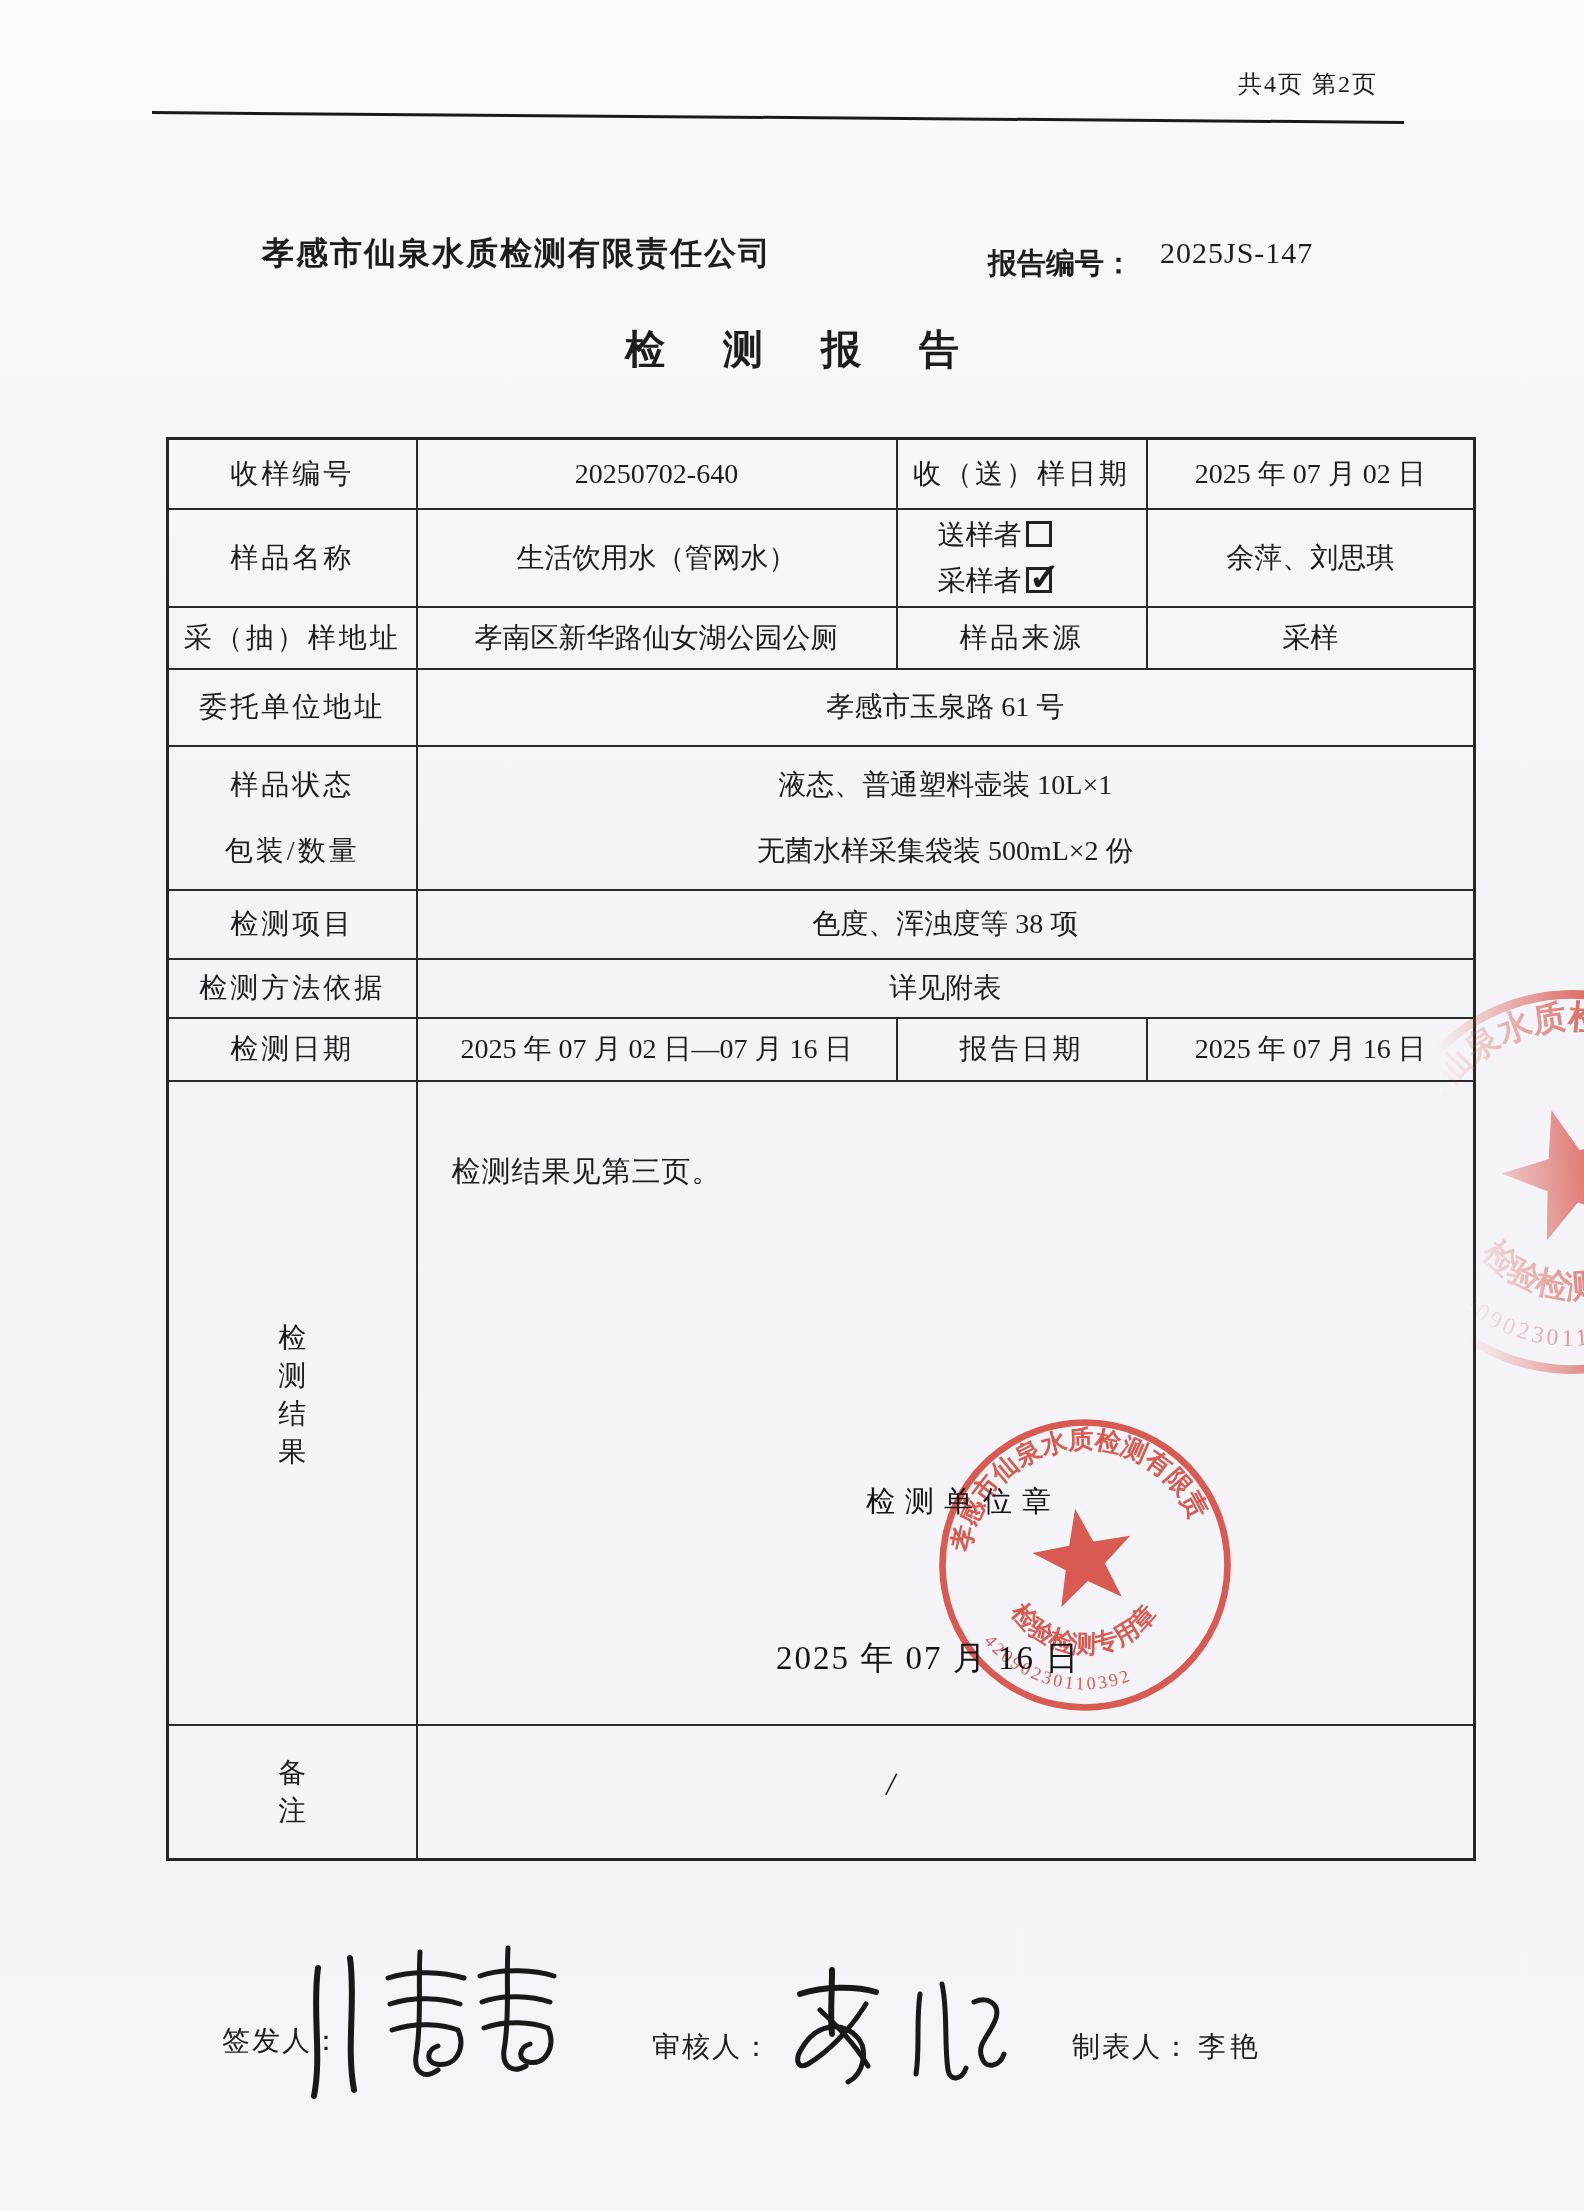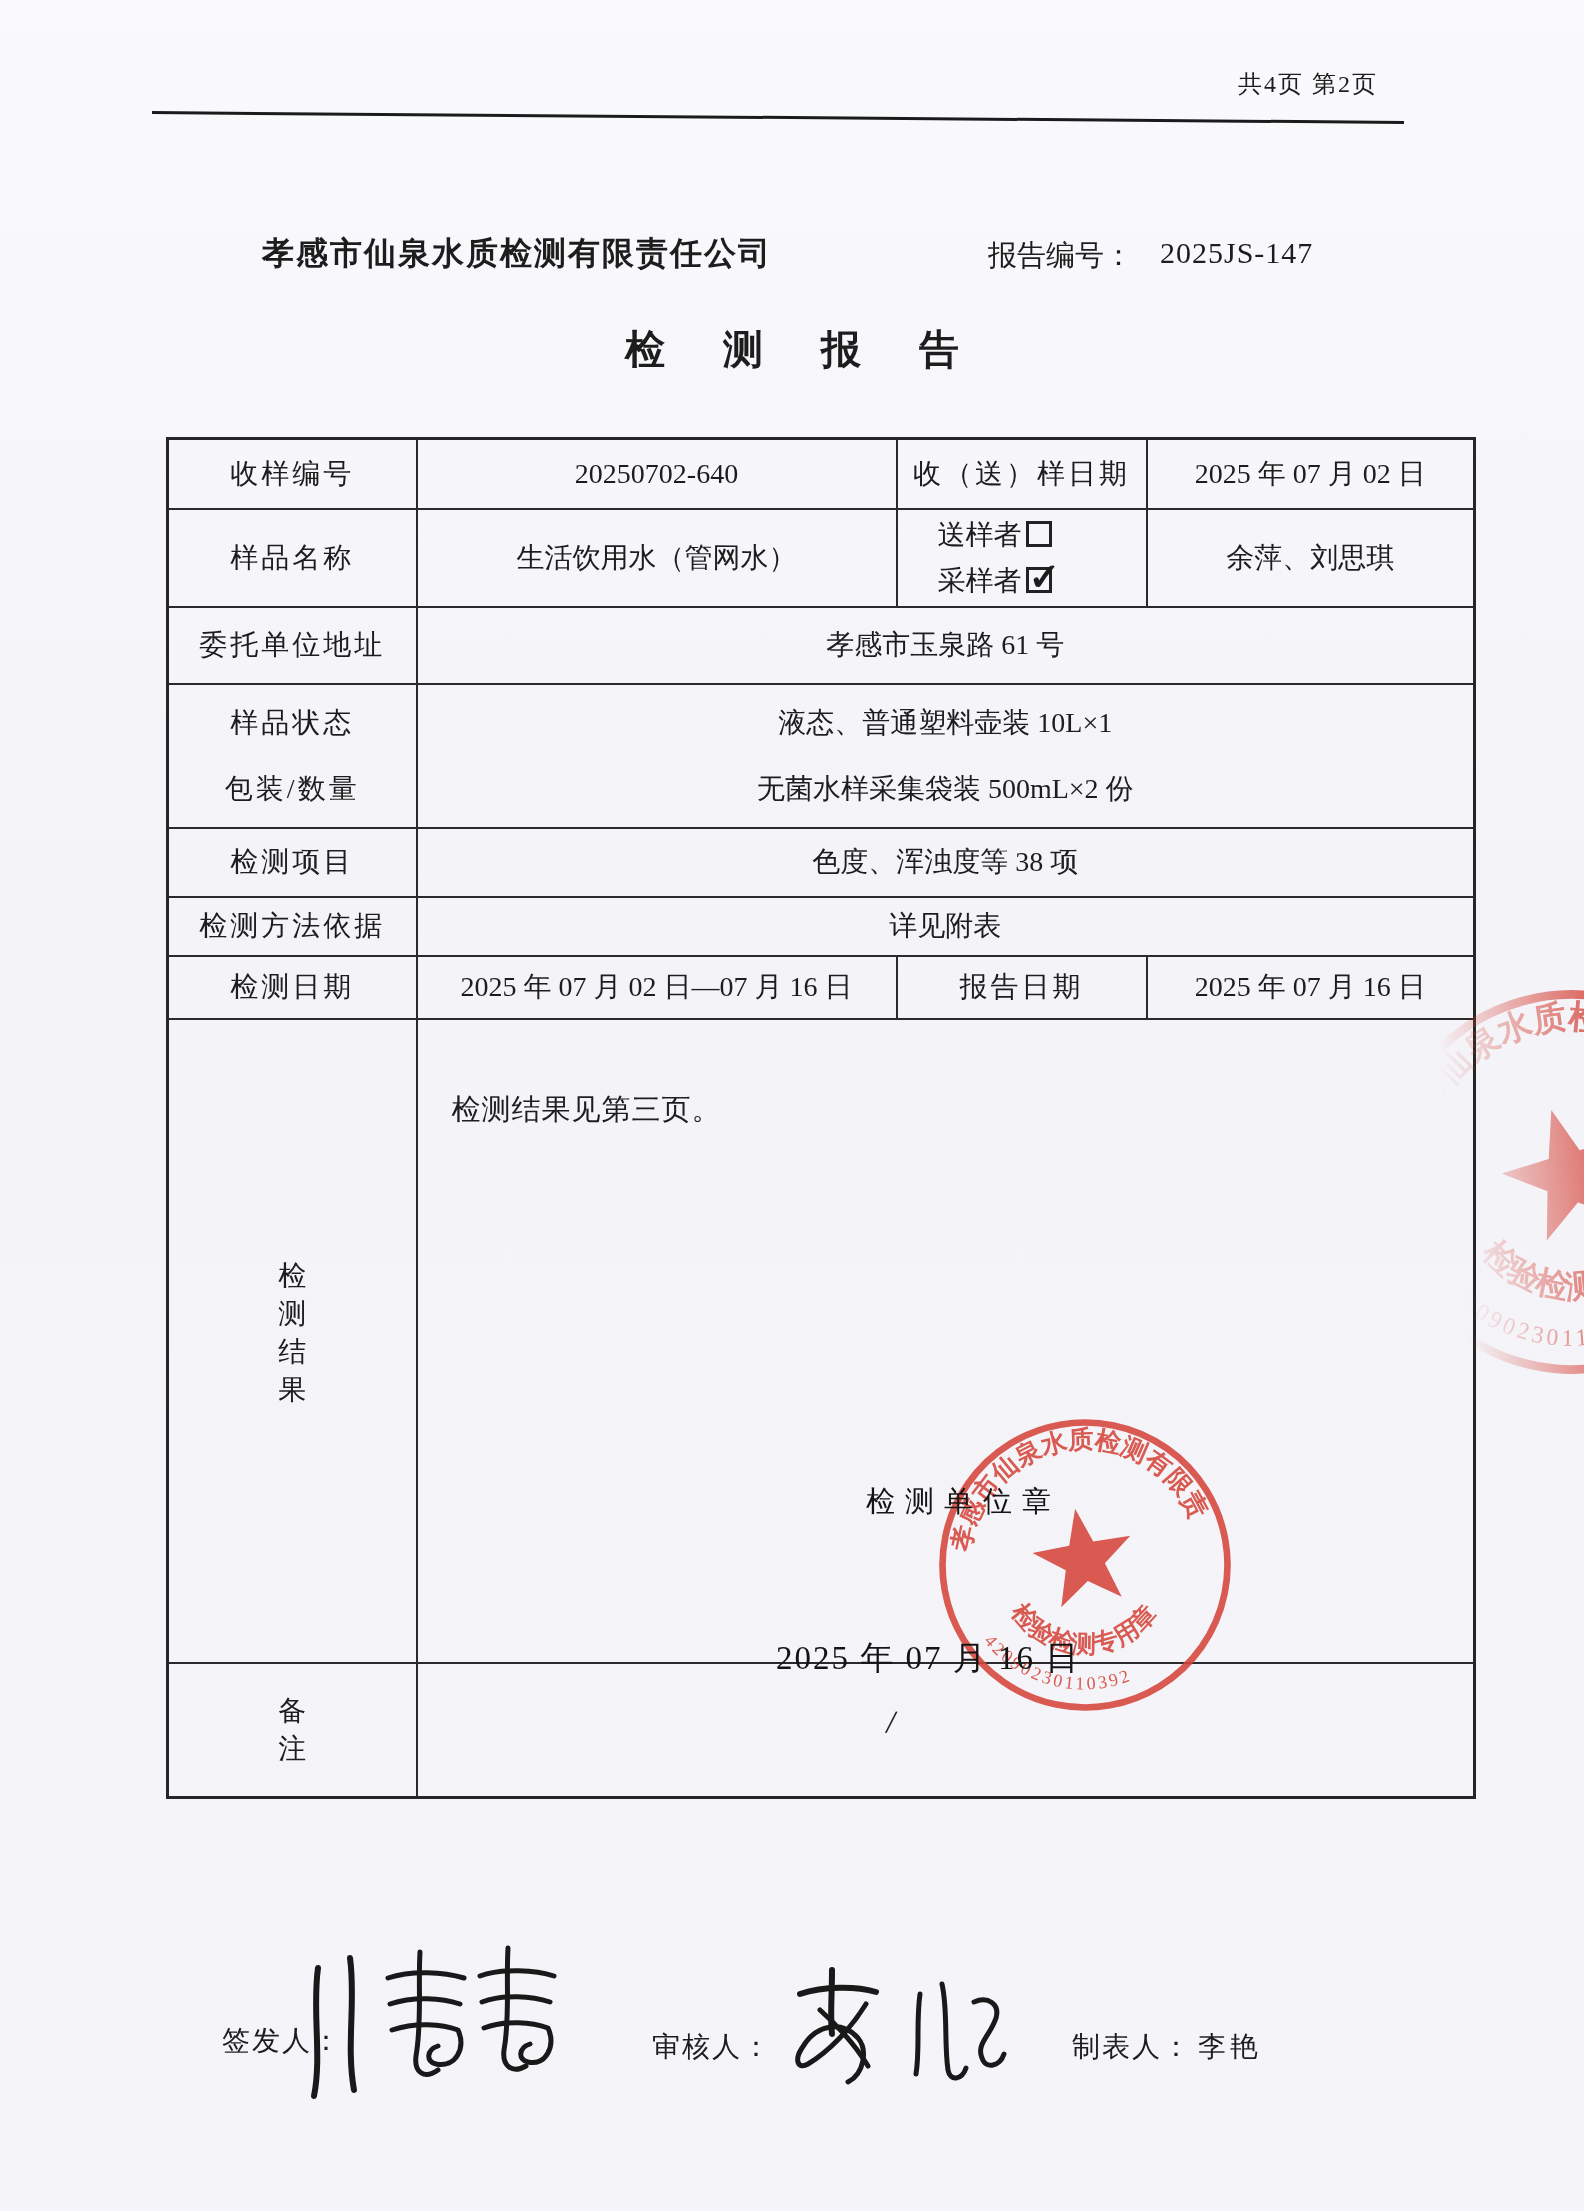--- a/index.html
+++ b/index.html
@@ -10,21 +10,21 @@
     overflow:hidden;
     font-family:"Liberation Serif", serif;
     color:#1d1d1d;
     box-shadow:0 0 18px rgba(0,0,0,.35);
   }
   
   .pagination { position:absolute; top:68px; left:1238px; font-size:24px; letter-spacing:2px; }
   .rule { position:absolute; top:116px; left:152px; width:1252px; height:3px; background:#1b1b1b; transform:rotate(.45deg); }
   .company-line { position:absolute; top:232px; left:0; width:1584px; }
   .company { position:absolute; left:262px; top:0; font-size:32px; font-weight:600; letter-spacing:2px; }
-  .repno-label { position:absolute; left:988px; top:4px; font-size:29px; font-weight:400; }
+  .repno-label { position:absolute; left:988px; top:12px; font-size:29px; font-weight:700; }
   .repno { position:absolute; left:1160px; top:4px; font-size:30px; letter-spacing:1px; }
   .title { position:absolute; top:322px; left:0; width:1584px; text-align:center;
            font-family:Liberation Sans, sans-serif; font-size:40px; font-weight:600;
            letter-spacing:58px; padding-left:58px; }
   
   table.report { position:absolute; left:166px; top:437px; border-collapse:collapse; table-layout:fixed; }
   table.report { border:3px solid #262626; }
   table.report td { border:2px solid #2a2a2a; font-size:28px; text-align:center; vertical-align:middle; padding:2px 6px; }
   col.c1{width:249px} col.c2{width:480px} col.c3{width:250px} col.c4{width:328px}
   tr.r1{height:70px} tr.r2{height:96px} tr.r3{height:62px} tr.r4{height:77px}
@@ -104,20 +104,26 @@
       <td class="chk-cell">
         <div class="chk-line">
           <span>送样者</span><span class="box"></span>
         </div>
         <div class="chk-line">
           <span>采样者</span><span class="box"><span class="tick">✓</span></span>
         </div>
       </td>
       <td>余萍、刘思琪</td>
     </tr>
+    <tr class="r3">
+      <td class="lbl">采（抽）样地址</td>
+      <td>孝南区新华路仙女湖公园公厕</td>
+      <td class="lbl">样品来源</td>
+      <td>采样</td>
+    </tr>
     <tr class="r4">
       <td class="lbl">委托单位地址</td>
       <td colspan="3">孝感市玉泉路 61 号</td>
     </tr>
     <tr class="r5">
       <td class="lbl two-line">
         <div>样品状态</div>
         <div>包装/数量</div>
       </td>
       <td colspan="3" class="two-line">

